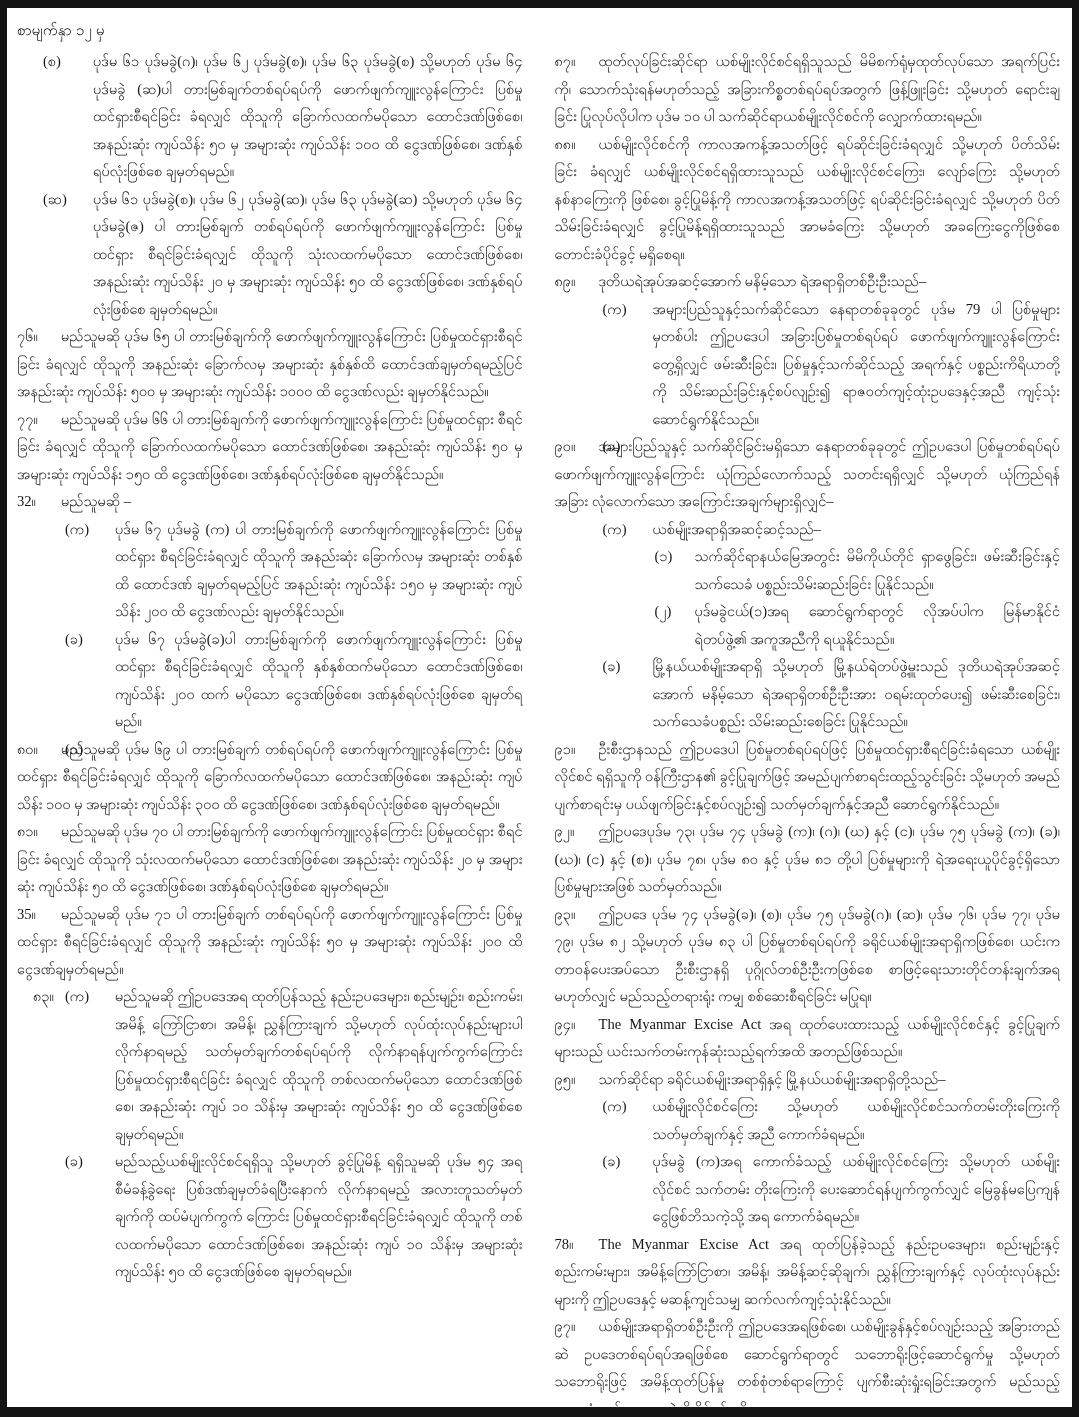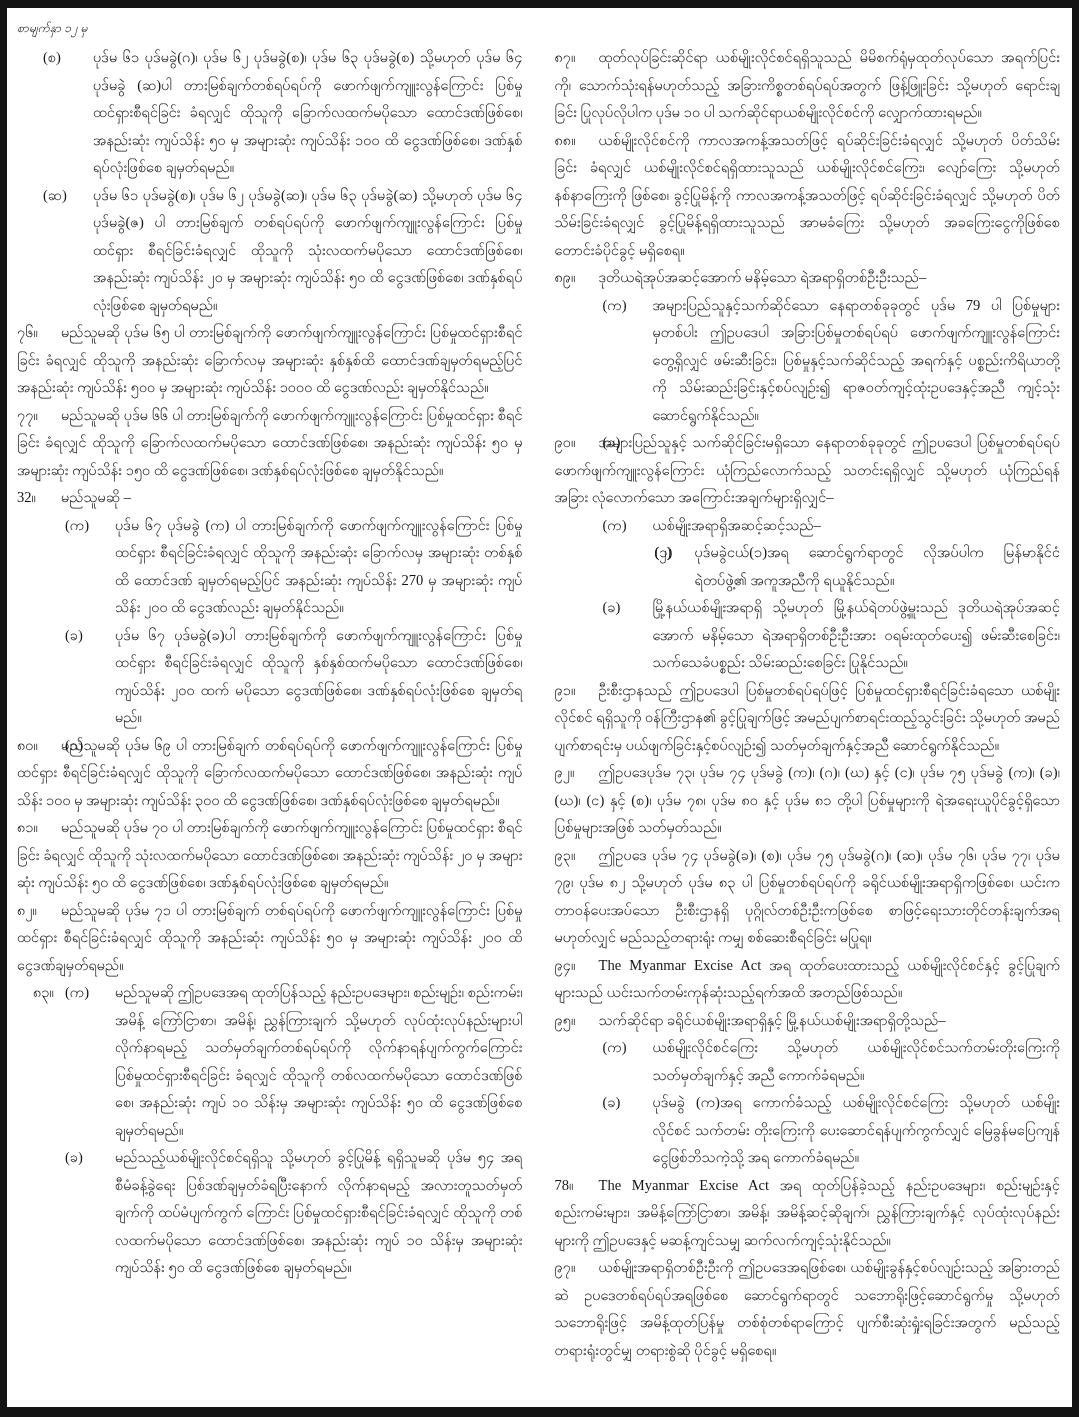--- a/index.html
+++ b/index.html
@@ -14,22 +14,21 @@
     border-bottom:10px solid #141414;
     overflow:hidden;
     font-family:"Liberation Serif","DejaVu Serif",serif;
     color:#151515;
   }
   .top-notch{
     position:absolute;top:-8px;left:12px;width:34px;height:8px;
     background:#ffffff;
   }
   .page-header{
-    font-style:italic;
-    font-size:12px;
+    font-size:15px;
     margin:12px 0 6px 10px;
     letter-spacing:.2px;
   }
   .content{
     display:flex;
     gap:32px;
     padding:0 12px 0 10px;
   }
   .col{
     flex:1 1 0;
@@ -56,38 +55,38 @@
 <div class="page">
   <div class="top-notch"></div>
   <div class="page-header">စာမျက်နှာ ၁၂ မှ</div>
   <div class="content">
     <div class="col" id="col-left">
         <div class="blk item"><span class="lbl">(စ)</span><span class="t">ပုဒ်မ ၆၁ ပုဒ်မခွဲ(ဂ)၊ ပုဒ်မ ၆၂ ပုဒ်မခွဲ(စ)၊ ပုဒ်မ ၆၃ ပုဒ်မခွဲ(စ) သို့မဟုတ် ပုဒ်မ ၆၄ ပုဒ်မခွဲ (ဆ)ပါ တားမြစ်ချက်တစ်ရပ်ရပ်ကို ဖောက်ဖျက်ကျူးလွန်ကြောင်း ပြစ်မှုထင်ရှားစီရင်ခြင်း ခံရလျှင် ထိုသူကို ခြောက်လထက်မပိုသော ထောင်ဒဏ်ဖြစ်စေ၊ အနည်းဆုံး ကျပ်သိန်း ၅၀ မှ အများဆုံး ကျပ်သိန်း ၁၀၀ ထိ ငွေဒဏ်ဖြစ်စေ၊ ဒဏ်နှစ်ရပ်လုံးဖြစ်စေ ချမှတ်ရမည်။</span></div>
         <div class="blk item"><span class="lbl">(ဆ)</span><span class="t">ပုဒ်မ ၆၁ ပုဒ်မခွဲ(စ)၊ ပုဒ်မ ၆၂ ပုဒ်မခွဲ(ဆ)၊ ပုဒ်မ ၆၃ ပုဒ်မခွဲ(ဆ) သို့မဟုတ် ပုဒ်မ ၆၄ ပုဒ်မခွဲ(ဇ) ပါ တားမြစ်ချက် တစ်ရပ်ရပ်ကို ဖောက်ဖျက်ကျူးလွန်ကြောင်း ပြစ်မှုထင်ရှား စီရင်ခြင်းခံရလျှင် ထိုသူကို သုံးလထက်မပိုသော ထောင်ဒဏ်ဖြစ်စေ၊ အနည်းဆုံး ကျပ်သိန်း ၂၀ မှ အများဆုံး ကျပ်သိန်း ၅၀ ထိ ငွေဒဏ်ဖြစ်စေ၊ ဒဏ်နှစ်ရပ်လုံးဖြစ်စေ ချမှတ်ရမည်။</span></div>
         <div class="blk numb"><span class="n">၇၆။</span><span class="t">မည်သူမဆို ပုဒ်မ ၆၅ ပါ တားမြစ်ချက်ကို ဖောက်ဖျက်ကျူးလွန်ကြောင်း ပြစ်မှုထင်ရှားစီရင်ခြင်း ခံရလျှင် ထိုသူကို အနည်းဆုံး ခြောက်လမှ အများဆုံး နှစ်နှစ်ထိ ထောင်ဒဏ်ချမှတ်ရမည့်ပြင် အနည်းဆုံး ကျပ်သိန်း ၅၀၀ မှ အများဆုံး ကျပ်သိန်း ၁၀၀၀ ထိ ငွေဒဏ်လည်း ချမှတ်နိုင်သည်။</span></div>
         <div class="blk numb"><span class="n">၇၇။</span><span class="t">မည်သူမဆို ပုဒ်မ ၆၆ ပါ တားမြစ်ချက်ကို ဖောက်ဖျက်ကျူးလွန်ကြောင်း ပြစ်မှုထင်ရှား စီရင်ခြင်း ခံရလျှင် ထိုသူကို ခြောက်လထက်မပိုသော ထောင်ဒဏ်ဖြစ်စေ၊ အနည်းဆုံး ကျပ်သိန်း ၅၀ မှ အများဆုံး ကျပ်သိန်း ၁၅၀ ထိ ငွေဒဏ်ဖြစ်စေ၊ ဒဏ်နှစ်ရပ်လုံးဖြစ်စေ ချမှတ်နိုင်သည်။</span></div>
         <div class="blk numb"><span class="n">32။</span><span class="t">မည်သူမဆို –</span></div>
-        <div class="blk sub"><span class="lbl">(က)</span><span class="t">ပုဒ်မ ၆၇ ပုဒ်မခွဲ (က) ပါ တားမြစ်ချက်ကို ဖောက်ဖျက်ကျူးလွန်ကြောင်း ပြစ်မှုထင်ရှား စီရင်ခြင်းခံရလျှင် ထိုသူကို အနည်းဆုံး ခြောက်လမှ အများဆုံး တစ်နှစ်ထိ ထောင်ဒဏ် ချမှတ်ရမည့်ပြင် အနည်းဆုံး ကျပ်သိန်း 270 မှ အများဆုံး ကျပ်သိန်း ၂၀၀ ထိ ငွေဒဏ်လည်း ချမှတ်နိုင်သည်။</span></div>
+        <div class="blk sub"><span class="lbl">(က)</span><span class="t">ပုဒ်မ ၆၇ ပုဒ်မခွဲ (က) ပါ တားမြစ်ချက်ကို ဖောက်ဖျက်ကျူးလွန်ကြောင်း ပြစ်မှုထင်ရှား စီရင်ခြင်းခံရလျှင် ထိုသူကို အနည်းဆုံး ခြောက်လမှ အများဆုံး တစ်နှစ်ထိ ထောင်ဒဏ် ချမှတ်ရမည့်ပြင် အနည်းဆုံး ကျပ်သိန်း ၁၅၀ မှ အများဆုံး ကျပ်သိန်း ၂၀၀ ထိ ငွေဒဏ်လည်း ချမှတ်နိုင်သည်။</span></div>
         <div class="blk sub"><span class="lbl">(ခ)</span><span class="t">ပုဒ်မ ၆၇ ပုဒ်မခွဲ(ခ)ပါ တားမြစ်ချက်ကို ဖောက်ဖျက်ကျူးလွန်ကြောင်း ပြစ်မှုထင်ရှား စီရင်ခြင်းခံရလျှင် ထိုသူကို နှစ်နှစ်ထက်မပိုသော ထောင်ဒဏ်ဖြစ်စေ၊ ကျပ်သိန်း ၂၀၀ ထက် မပိုသော ငွေဒဏ်ဖြစ်စေ၊ ဒဏ်နှစ်ရပ်လုံးဖြစ်စေ ချမှတ်ရမည်။</span></div>
         <div class="blk sub"><span class="lbl">(ဂ)</span></div>
         <div class="blk numb"><span class="n">၈၀။</span><span class="t">မည်သူမဆို ပုဒ်မ ၆၉ ပါ တားမြစ်ချက် တစ်ရပ်ရပ်ကို ဖောက်ဖျက်ကျူးလွန်ကြောင်း ပြစ်မှုထင်ရှား စီရင်ခြင်းခံရလျှင် ထိုသူကို ခြောက်လထက်မပိုသော ထောင်ဒဏ်ဖြစ်စေ၊ အနည်းဆုံး ကျပ်သိန်း ၁၀၀ မှ အများဆုံး ကျပ်သိန်း ၃၀၀ ထိ ငွေဒဏ်ဖြစ်စေ၊ ဒဏ်နှစ်ရပ်လုံးဖြစ်စေ ချမှတ်ရမည်။</span></div>
         <div class="blk numb"><span class="n">၈၁။</span><span class="t">မည်သူမဆို ပုဒ်မ ၇၀ ပါ တားမြစ်ချက်ကို ဖောက်ဖျက်ကျူးလွန်ကြောင်း ပြစ်မှုထင်ရှား စီရင်ခြင်း ခံရလျှင် ထိုသူကို သုံးလထက်မပိုသော ထောင်ဒဏ်ဖြစ်စေ၊ အနည်းဆုံး ကျပ်သိန်း ၂၀ မှ အများဆုံး ကျပ်သိန်း ၅၀ ထိ ငွေဒဏ်ဖြစ်စေ၊ ဒဏ်နှစ်ရပ်လုံးဖြစ်စေ ချမှတ်ရမည်။</span></div>
-        <div class="blk numb"><span class="n">၈၂။</span><span class="t">မည်သူမဆို ပုဒ်မ ၇၁ ပါ တားမြစ်ချက် တစ်ရပ်ရပ်ကို ဖောက်ဖျက်ကျူးလွန်ကြောင်း ပြစ်မှုထင်ရှား စီရင်ခြင်းခံရလျှင် ထိုသူကို အနည်းဆုံး ကျပ်သိန်း ၅၀ မှ အများဆုံး ကျပ်သိန်း ၂၀၀ ထိ ငွေဒဏ်ချမှတ်ရမည်။</span></div>
+        <div class="blk numb"><span class="n">35။</span><span class="t">မည်သူမဆို ပုဒ်မ ၇၁ ပါ တားမြစ်ချက် တစ်ရပ်ရပ်ကို ဖောက်ဖျက်ကျူးလွန်ကြောင်း ပြစ်မှုထင်ရှား စီရင်ခြင်းခံရလျှင် ထိုသူကို အနည်းဆုံး ကျပ်သိန်း ၅၀ မှ အများဆုံး ကျပ်သိန်း ၂၀၀ ထိ ငွေဒဏ်ချမှတ်ရမည်။</span></div>
         <div class="blk numsub"><span class="n">၈၃။</span><span class="lbl">(က)</span><span class="t">မည်သူမဆို ဤဥပဒေအရ ထုတ်ပြန်သည့် နည်းဥပဒေများ၊ စည်းမျဉ်း၊ စည်းကမ်း၊ အမိန့် ကြော်ငြာစာ၊ အမိန့်၊ ညွှန်ကြားချက် သို့မဟုတ် လုပ်ထုံးလုပ်နည်းများပါ လိုက်နာရမည့် သတ်မှတ်ချက်တစ်ရပ်ရပ်ကို လိုက်နာရန်ပျက်ကွက်ကြောင်း ပြစ်မှုထင်ရှားစီရင်ခြင်း ခံရလျှင် ထိုသူကို တစ်လထက်မပိုသော ထောင်ဒဏ်ဖြစ်စေ၊ အနည်းဆုံး ကျပ် ၁၀ သိန်းမှ အများဆုံး ကျပ်သိန်း ၅၀ ထိ ငွေဒဏ်ဖြစ်စေ ချမှတ်ရမည်။</span></div>
         <div class="blk sub"><span class="lbl">(ခ)</span><span class="t">မည်သည့်ယစ်မျိုးလိုင်စင်ရရှိသူ သို့မဟုတ် ခွင့်ပြုမိန့် ရရှိသူမဆို ပုဒ်မ ၅၄ အရ စီမံခန့်ခွဲရေး ပြစ်ဒဏ်ချမှတ်ခံရပြီးနောက် လိုက်နာရမည့် အလားတူသတ်မှတ်ချက်ကို ထပ်မံပျက်ကွက် ကြောင်း ပြစ်မှုထင်ရှားစီရင်ခြင်းခံရလျှင် ထိုသူကို တစ်လထက်မပိုသော ထောင်ဒဏ်ဖြစ်စေ၊ အနည်းဆုံး ကျပ် ၁၀ သိန်းမှ အများဆုံး ကျပ်သိန်း ၅၀ ထိ ငွေဒဏ်ဖြစ်စေ ချမှတ်ရမည်။</span></div>
       </div>
     <div class="col" id="col-right">
         <div class="blk numb"><span class="n">၈၇။</span><span class="t">ထုတ်လုပ်ခြင်းဆိုင်ရာ ယစ်မျိုးလိုင်စင်ရရှိသူသည် မိမိစက်ရုံမှထုတ်လုပ်သော အရက်ပြင်းကို၊ သောက်သုံးရန်မဟုတ်သည့် အခြားကိစ္စတစ်ရပ်ရပ်အတွက် ဖြန့်ဖြူးခြင်း သို့မဟုတ် ရောင်းချခြင်း ပြုလုပ်လိုပါက ပုဒ်မ ၁၀ ပါ သက်ဆိုင်ရာယစ်မျိုးလိုင်စင်ကို လျှောက်ထားရမည်။</span></div>
         <div class="blk numb"><span class="n">၈၈။</span><span class="t">ယစ်မျိုးလိုင်စင်ကို ကာလအကန့်အသတ်ဖြင့် ရပ်ဆိုင်းခြင်းခံရလျှင် သို့မဟုတ် ပိတ်သိမ်းခြင်း ခံရလျှင် ယစ်မျိုးလိုင်စင်ရရှိထားသူသည် ယစ်မျိုးလိုင်စင်ကြေး၊ လျော်ကြေး သို့မဟုတ် နစ်နာကြေးကို ဖြစ်စေ၊ ခွင့်ပြုမိန့်ကို ကာလအကန့်အသတ်ဖြင့် ရပ်ဆိုင်းခြင်းခံရလျှင် သို့မဟုတ် ပိတ်သိမ်းခြင်းခံရလျှင် ခွင့်ပြုမိန့်ရရှိထားသူသည် အာမခံကြေး သို့မဟုတ် အခကြေးငွေကိုဖြစ်စေ တောင်းခံပိုင်ခွင့် မရှိစေရ။</span></div>
         <div class="blk numb"><span class="n">၈၉။</span><span class="t">ဒုတိယရဲအုပ်အဆင့်အောက် မနိမ့်သော ရဲအရာရှိတစ်ဦးဦးသည်–</span></div>
         <div class="blk sub"><span class="lbl">(က)</span><span class="t">အများပြည်သူနှင့်သက်ဆိုင်သော နေရာတစ်ခုခုတွင် ပုဒ်မ 79 ပါ ပြစ်မှုများမှတစ်ပါး ဤဥပဒေပါ အခြားပြစ်မှုတစ်ရပ်ရပ် ဖောက်ဖျက်ကျူးလွန်ကြောင်း တွေ့ရှိလျှင် ဖမ်းဆီးခြင်း၊ ပြစ်မှုနှင့်သက်ဆိုင်သည့် အရက်နှင့် ပစ္စည်းကိရိယာတို့ကို သိမ်းဆည်းခြင်းနှင့်စပ်လျဉ်း၍ ရာဇဝတ်ကျင့်ထုံးဥပဒေနှင့်အညီ ကျင့်သုံးဆောင်ရွက်နိုင်သည်။</span></div>
         <div class="blk sub"><span class="lbl">(ခ)</span></div>
         <div class="blk numb"><span class="n">၉၀။</span><span class="t">အများပြည်သူနှင့် သက်ဆိုင်ခြင်းမရှိသော နေရာတစ်ခုခုတွင် ဤဥပဒေပါ ပြစ်မှုတစ်ရပ်ရပ် ဖောက်ဖျက်ကျူးလွန်ကြောင်း ယုံကြည်လောက်သည့် သတင်းရရှိလျှင် သို့မဟုတ် ယုံကြည်ရန် အခြား လုံလောက်သော အကြောင်းအချက်များရှိလျှင်–</span></div>
         <div class="blk sub"><span class="lbl">(က)</span><span class="t">ယစ်မျိုးအရာရှိအဆင့်ဆင့်သည်–</span></div>
-        <div class="blk subsub"><span class="lbl">(၁)</span></div>
+        <div class="blk subsub"><span class="lbl">(၁)</span><span class="t">သက်ဆိုင်ရာနယ်မြေအတွင်း မိမိကိုယ်တိုင် ရှာဖွေခြင်း၊ ဖမ်းဆီးခြင်းနှင့် သက်သေခံ ပစ္စည်းသိမ်းဆည်းခြင်း ပြုနိုင်သည်။</span></div>
         <div class="blk subsub"><span class="lbl">(၂)</span><span class="t">ပုဒ်မခွဲငယ်(၁)အရ ဆောင်ရွက်ရာတွင် လိုအပ်ပါက မြန်မာနိုင်ငံရဲတပ်ဖွဲ့၏ အကူအညီကို ရယူနိုင်သည်။</span></div>
         <div class="blk sub"><span class="lbl">(ခ)</span><span class="t">မြို့နယ်ယစ်မျိုးအရာရှိ သို့မဟုတ် မြို့နယ်ရဲတပ်ဖွဲ့မှူးသည် ဒုတိယရဲအုပ်အဆင့်အောက် မနိမ့်သော ရဲအရာရှိတစ်ဦးဦးအား ဝရမ်းထုတ်ပေး၍ ဖမ်းဆီးစေခြင်း၊ သက်သေခံပစ္စည်း သိမ်းဆည်းစေခြင်း ပြုနိုင်သည်။</span></div>
         <div class="blk numb"><span class="n">၉၁။</span><span class="t">ဦးစီးဌာနသည် ဤဥပဒေပါ ပြစ်မှုတစ်ရပ်ရပ်ဖြင့် ပြစ်မှုထင်ရှားစီရင်ခြင်းခံရသော ယစ်မျိုးလိုင်စင် ရရှိသူကို ဝန်ကြီးဌာန၏ ခွင့်ပြုချက်ဖြင့် အမည်ပျက်စာရင်းထည့်သွင်းခြင်း သို့မဟုတ် အမည်ပျက်စာရင်းမှ ပယ်ဖျက်ခြင်းနှင့်စပ်လျဉ်း၍ သတ်မှတ်ချက်နှင့်အညီ ဆောင်ရွက်နိုင်သည်။</span></div>
         <div class="blk numb"><span class="n">၉၂။</span><span class="t">ဤဥပဒေပုဒ်မ ၇၃၊ ပုဒ်မ ၇၄ ပုဒ်မခွဲ (က)၊ (ဂ)၊ (ဃ) နှင့် (င)၊ ပုဒ်မ ၇၅ ပုဒ်မခွဲ (က)၊ (ခ)၊ (ဃ)၊ (င) နှင့် (စ)၊ ပုဒ်မ ၇၈၊ ပုဒ်မ ၈၀ နှင့် ပုဒ်မ ၈၁ တို့ပါ ပြစ်မှုများကို ရဲအရေးယူပိုင်ခွင့်ရှိသော ပြစ်မှုများအဖြစ် သတ်မှတ်သည်။</span></div>
         <div class="blk numb"><span class="n">၉၃။</span><span class="t">ဤဥပဒေ ပုဒ်မ ၇၄ ပုဒ်မခွဲ(ခ)၊ (စ)၊ ပုဒ်မ ၇၅ ပုဒ်မခွဲ(ဂ)၊ (ဆ)၊ ပုဒ်မ ၇၆၊ ပုဒ်မ ၇၇၊ ပုဒ်မ ၇၉၊ ပုဒ်မ ၈၂ သို့မဟုတ် ပုဒ်မ ၈၃ ပါ ပြစ်မှုတစ်ရပ်ရပ်ကို ခရိုင်ယစ်မျိုးအရာရှိကဖြစ်စေ၊ ယင်းက တာဝန်ပေးအပ်သော ဦးစီးဌာနရှိ ပုဂ္ဂိုလ်တစ်ဦးဦးကဖြစ်စေ စာဖြင့်ရေးသားတိုင်တန်းချက်အရ မဟုတ်လျှင် မည်သည့်တရားရုံး ကမျှ စစ်ဆေးစီရင်ခြင်း မပြုရ။</span></div>
         <div class="blk numb"><span class="n">၉၄။</span><span class="t">The Myanmar Excise Act အရ ထုတ်ပေးထားသည့် ယစ်မျိုးလိုင်စင်နှင့် ခွင့်ပြုချက်များသည် ယင်းသက်တမ်းကုန်ဆုံးသည့်ရက်အထိ အတည်ဖြစ်သည်။</span></div>
         <div class="blk numb"><span class="n">၉၅။</span><span class="t">သက်ဆိုင်ရာ ခရိုင်ယစ်မျိုးအရာရှိနှင့် မြို့နယ်ယစ်မျိုးအရာရှိတို့သည်–</span></div>
         <div class="blk sub"><span class="lbl">(က)</span><span class="t">ယစ်မျိုးလိုင်စင်ကြေး သို့မဟုတ် ယစ်မျိုးလိုင်စင်သက်တမ်းတိုးကြေးကို သတ်မှတ်ချက်နှင့် အညီ ကောက်ခံရမည်။</span></div>
         <div class="blk sub"><span class="lbl">(ခ)</span><span class="t">ပုဒ်မခွဲ (က)အရ ကောက်ခံသည့် ယစ်မျိုးလိုင်စင်ကြေး သို့မဟုတ် ယစ်မျိုးလိုင်စင် သက်တမ်း တိုးကြေးကို ပေးဆောင်ရန်ပျက်ကွက်လျှင် မြေခွန်မပြေကျန်ငွေဖြစ်ဘိသကဲ့သို့ အရ ကောက်ခံရမည်။</span></div>
         <div class="blk numb"><span class="n">78။</span><span class="t">The Myanmar Excise Act အရ ထုတ်ပြန်ခဲ့သည့် နည်းဥပဒေများ၊ စည်းမျဉ်းနှင့် စည်းကမ်းများ၊ အမိန့်ကြော်ငြာစာ၊ အမိန့်၊ အမိန့်ဆင့်ဆိုချက်၊ ညွှန်ကြားချက်နှင့် လုပ်ထုံးလုပ်နည်းများကို ဤဥပဒေနှင့် မဆန့်ကျင်သမျှ ဆက်လက်ကျင့်သုံးနိုင်သည်။</span></div>

